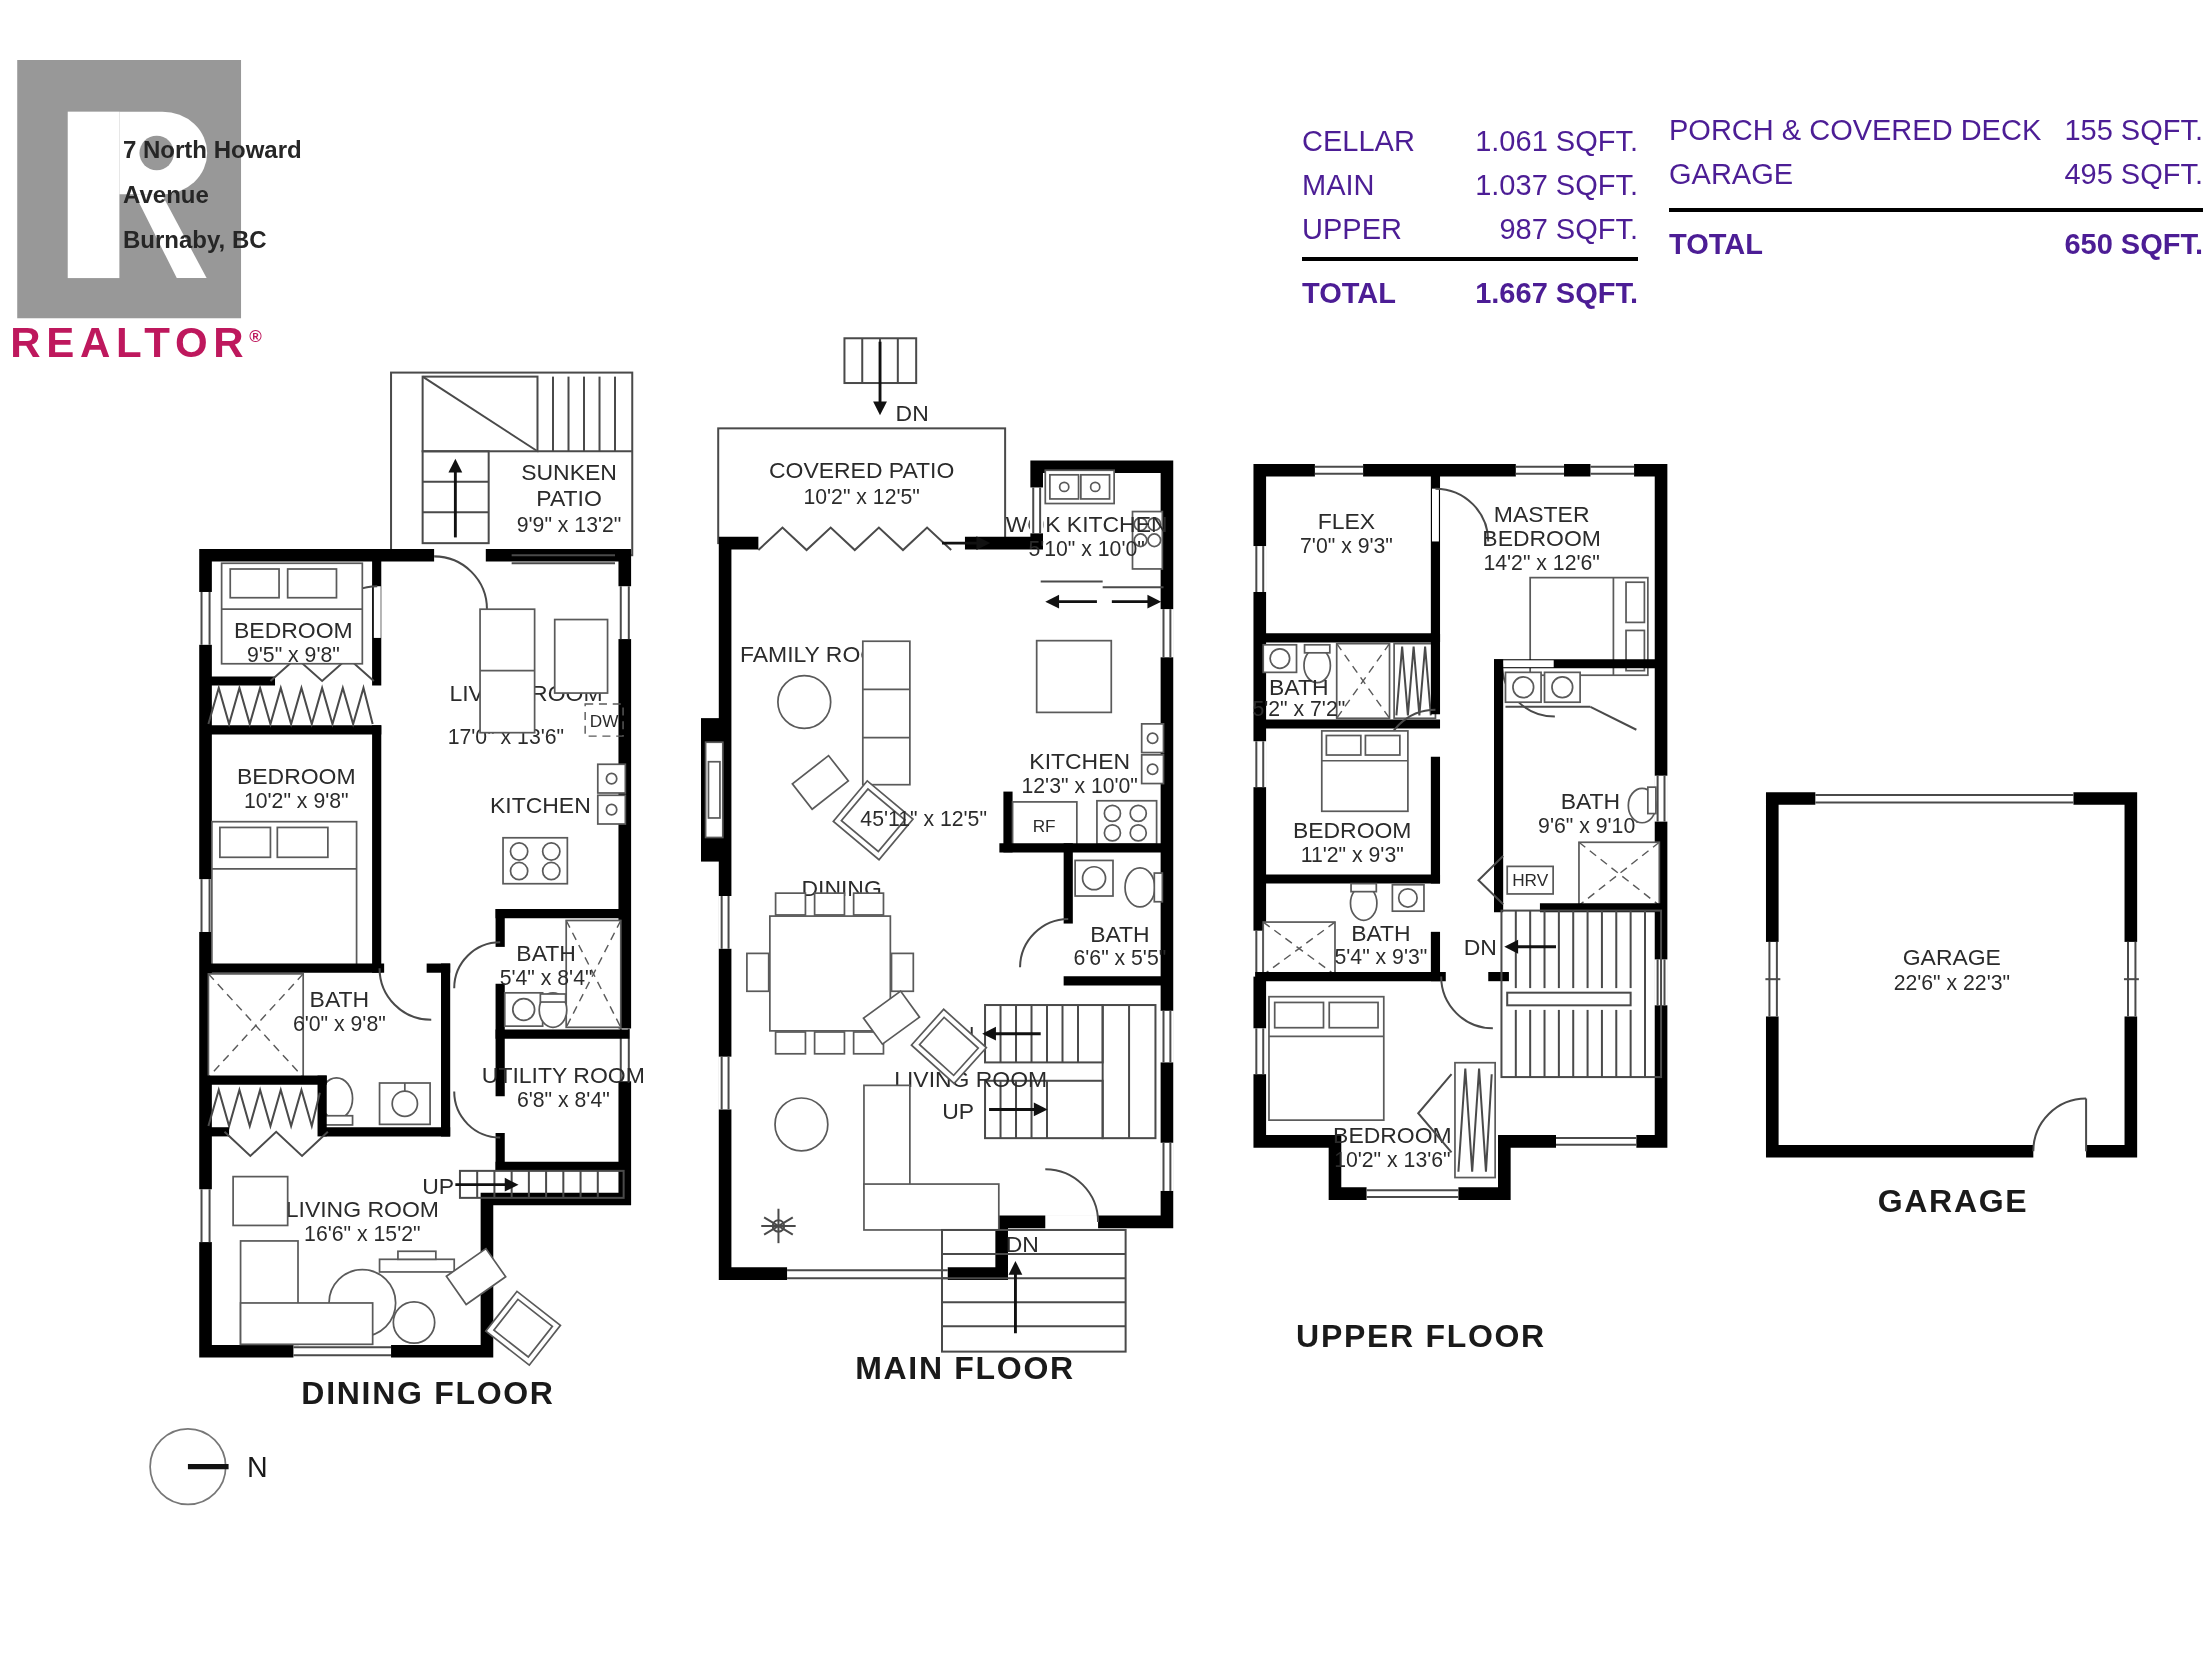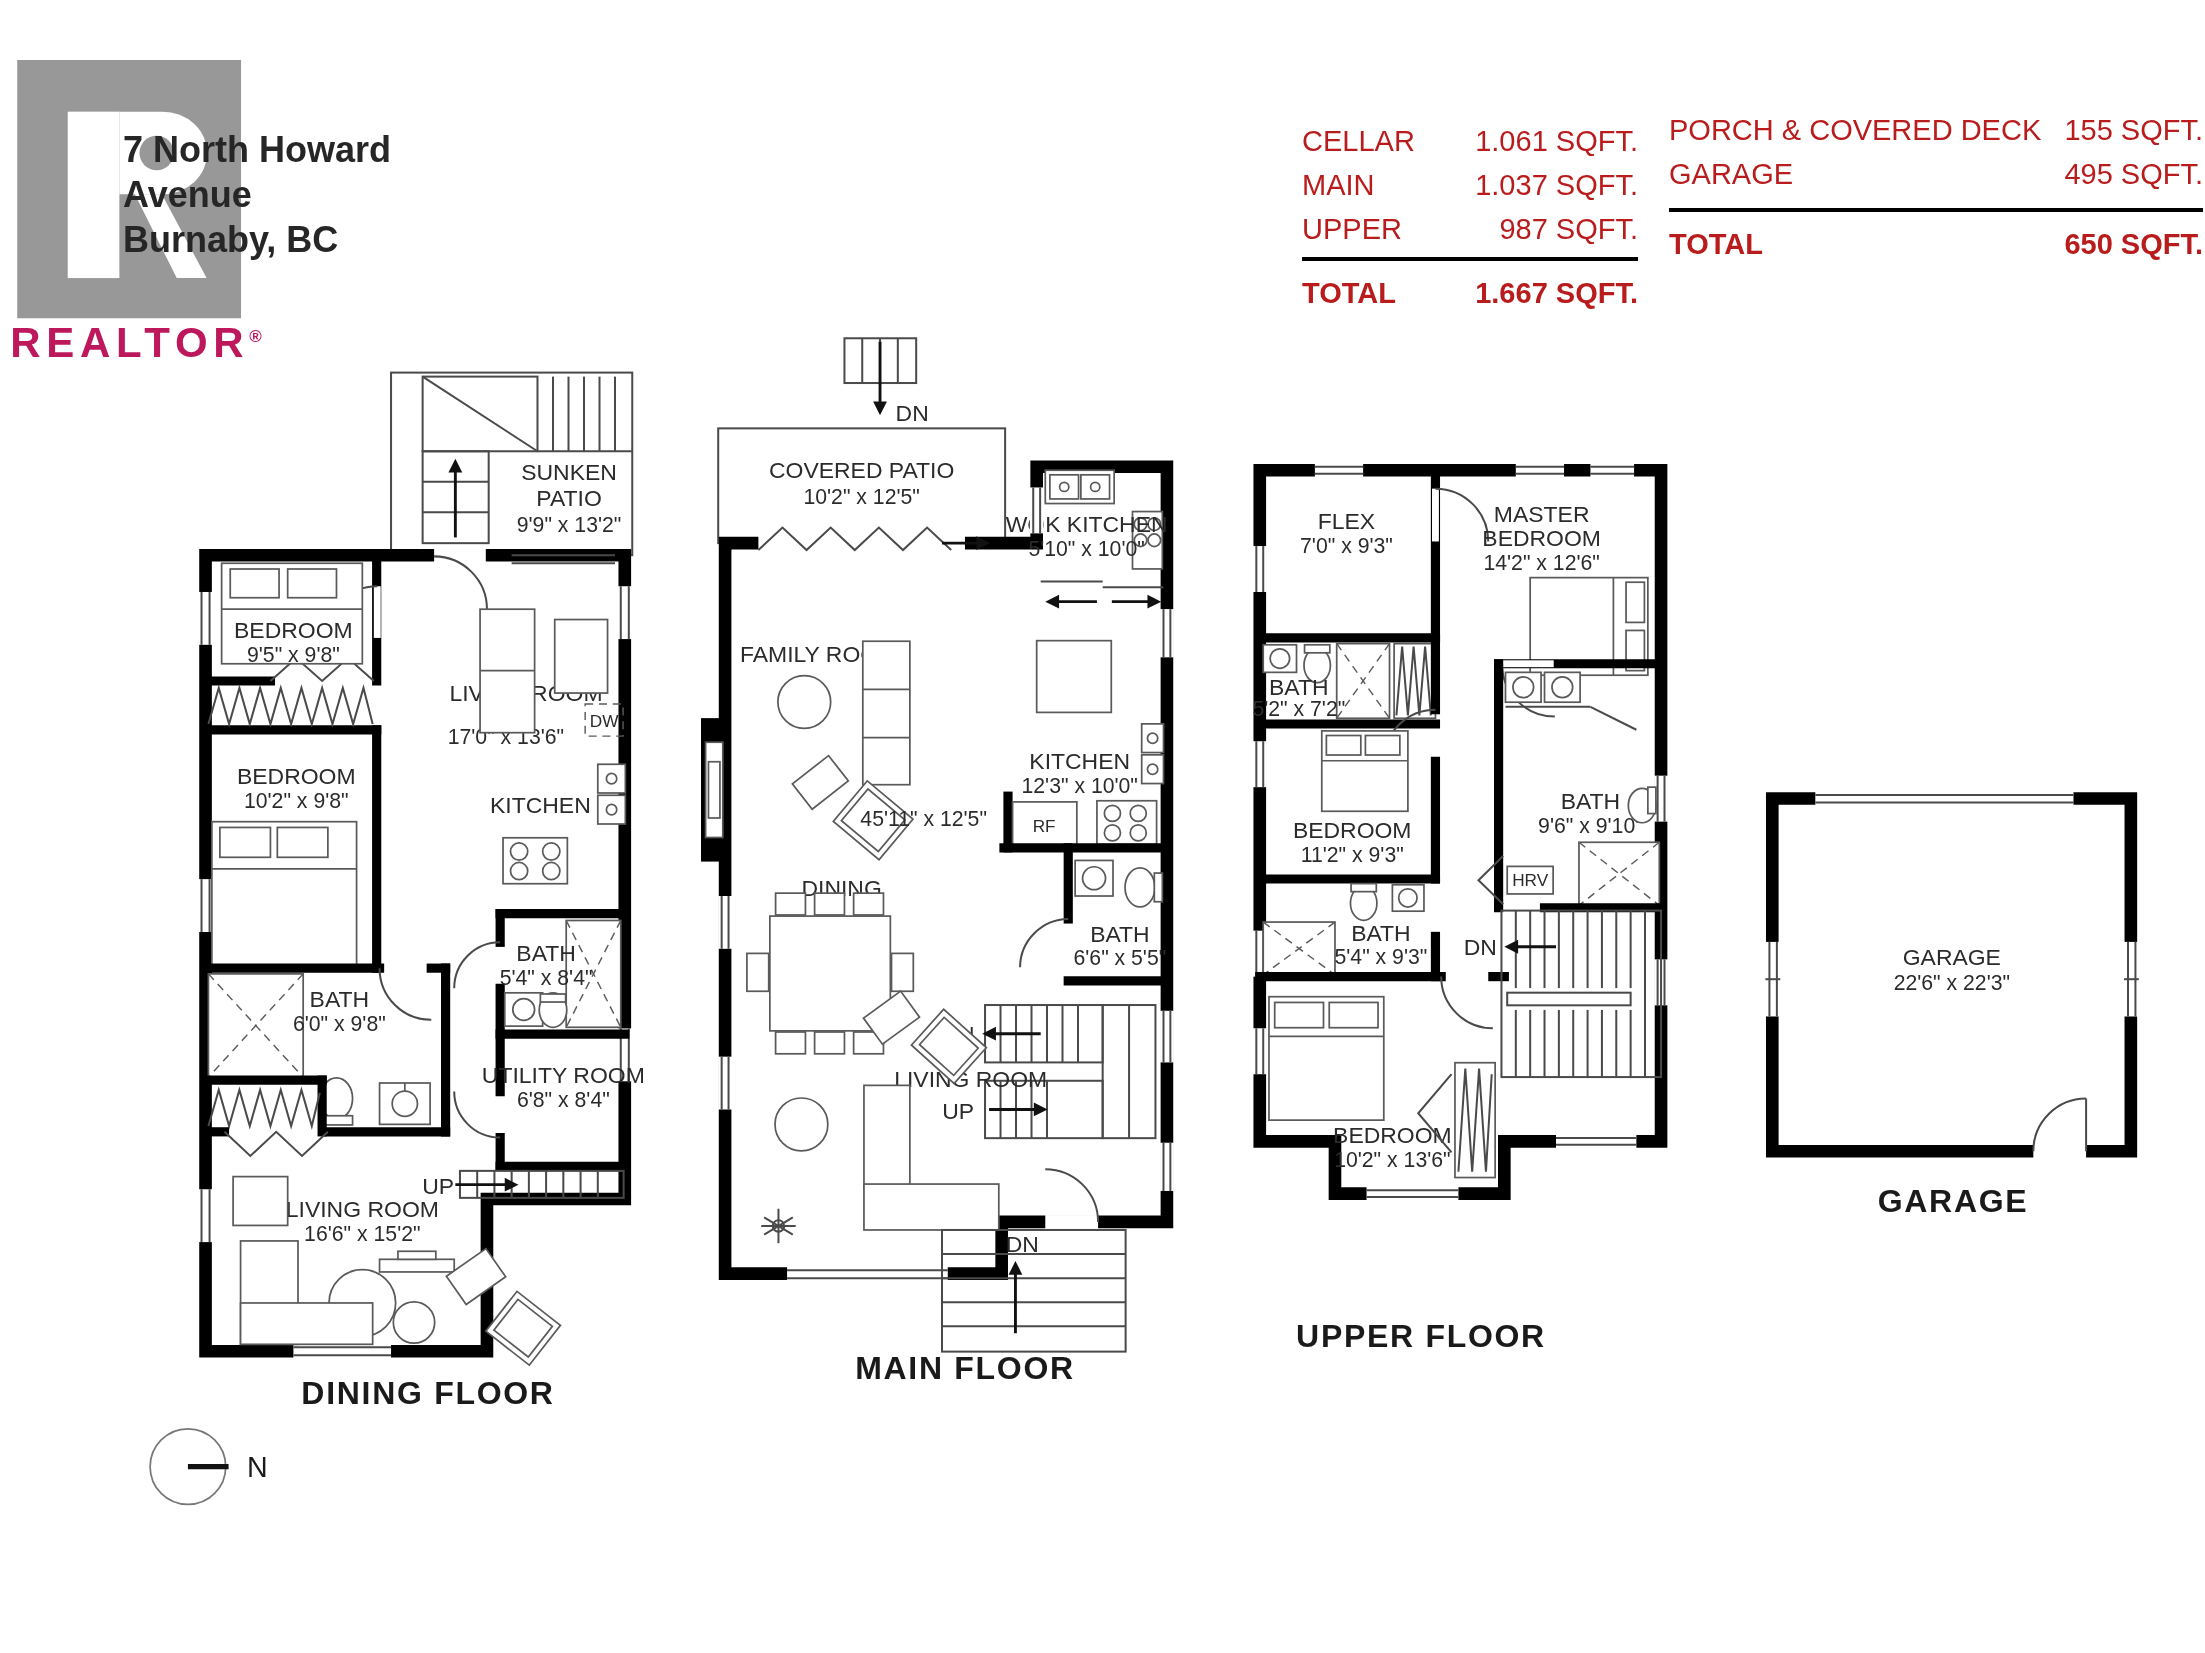--- a/index.html
+++ b/index.html
@@ -3,24 +3,24 @@
 <meta charset="utf-8">
 <style>
   html,body{margin:0;padding:0;background:#ffffff;}
   #canvas{position:relative;width:2205px;height:1654px;background:#fff;overflow:hidden;
           font-family:"Liberation Sans",sans-serif;color:#1f1f1f;}
   
   #logo{position:absolute;left:17px;top:60px;}
   #realtor-word{position:absolute;left:10.3px;top:319px;font-size:42px;letter-spacing:5.7px;
                 color:#be185d;font-weight:700;}
   #realtor-word sup{font-size:17px;}
-  #address{position:absolute;left:123px;top:127px;font-size:36px;font-weight:bold;
+  #address{position:absolute;left:123px;top:127px;font-size:24px;font-weight:bold;
            color:#262626;line-height:45px;white-space:pre-line;}
   
-  .tbl{position:absolute;font-size:29px;color:#b91c1c;}
+  .tbl{position:absolute;font-size:29px;color:#4c1d95;}
   .tbl .row{display:flex;justify-content:space-between;margin-bottom:11px;}
   .tbl .rule{height:4px;background:#000;margin:8px 0 16px 0;}
   .tbl .total{display:flex;justify-content:space-between;font-weight:bold;}
   #tbl-left{left:1302px;top:125px;width:336px;}
   #tbl-right{left:1669px;top:114px;width:534px;}
   
   .floor-title{position:absolute;transform:translateX(-50%);font-size:32px;font-weight:bold;
                letter-spacing:1.7px;color:#1a1a1a;white-space:nowrap;}
   svg{position:absolute;}
   svg text{font-family:"Liberation Sans",sans-serif;fill:#2b2b2b;font-size:40px;text-anchor:middle;}

